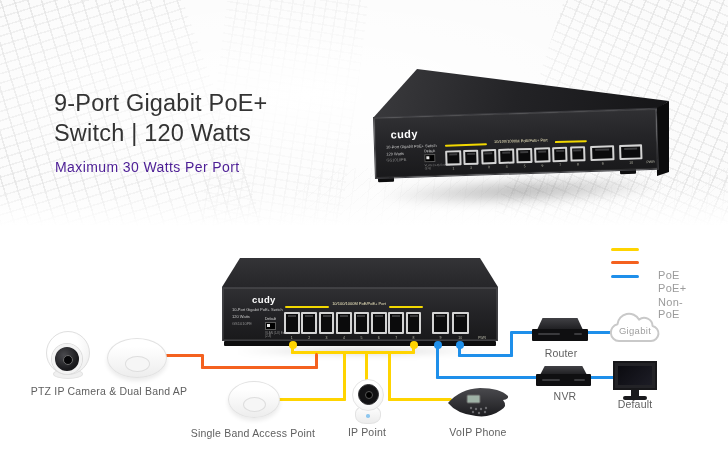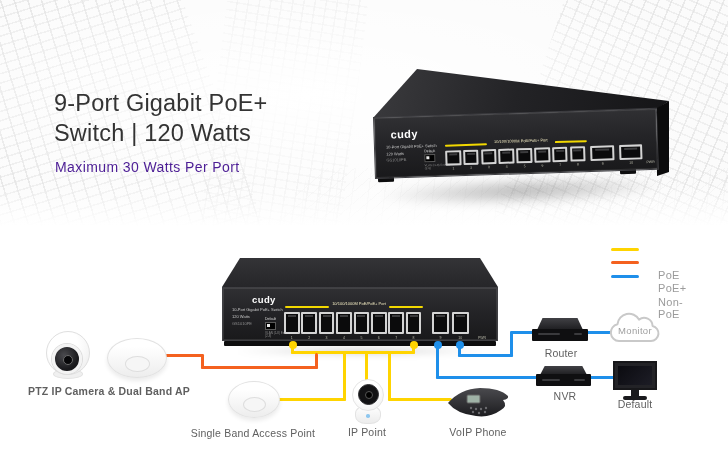--- a/index.html
+++ b/index.html
@@ -351,24 +351,24 @@
       <div id="mon-inner"></div>
     </div>
     <div id="mon-neck"></div>
     <div id="mon-base"></div>
   </div>
 
   <div class="abs" id="cloud">
     <svg width="58" height="40" viewBox="0 0 58 40">
       <path d="M13,32 a8.5,8.5 0 0 1 -1.5,-16.8 a11.5,11.5 0 0 1 21.5,-4.6 a8.5,8.5 0 0 1 13.6,6.4 a7.6,7.6 0 0 1 -1.6,15 Z" fill="#ffffff" stroke="#c9c9c9" stroke-width="2" stroke-linejoin="round"></path>
     </svg>
-    <div id="cloud-label">Monitor</div>
-  </div>
-
-  <div class="dev-label" style="left:28px;top:385px;width:162px;font-weight:bold;">PTZ IP Camera &amp; Dual Band AP</div>
+    <div id="cloud-label">Gigabit</div>
+  </div>
+
+  <div class="dev-label" style="left:28px;top:385px;width:162px;">PTZ IP Camera &amp; Dual Band AP</div>
   <div class="dev-label" style="left:173px;top:427px;width:160px;">Single Band Access Point</div>
   <div class="dev-label" style="left:327px;top:426px;width:80px;">IP Point</div>
   <div class="dev-label" style="left:438px;top:426px;width:80px;">VoIP Phone</div>
   <div class="dev-label" style="left:521px;top:347px;width:80px;">Router</div>
   <div class="dev-label" style="left:525px;top:390px;width:80px;">NVR</div>
   <div class="dev-label" style="left:595px;top:398px;width:80px;">Default</div>
 
 </div>
 
 </body></html>

